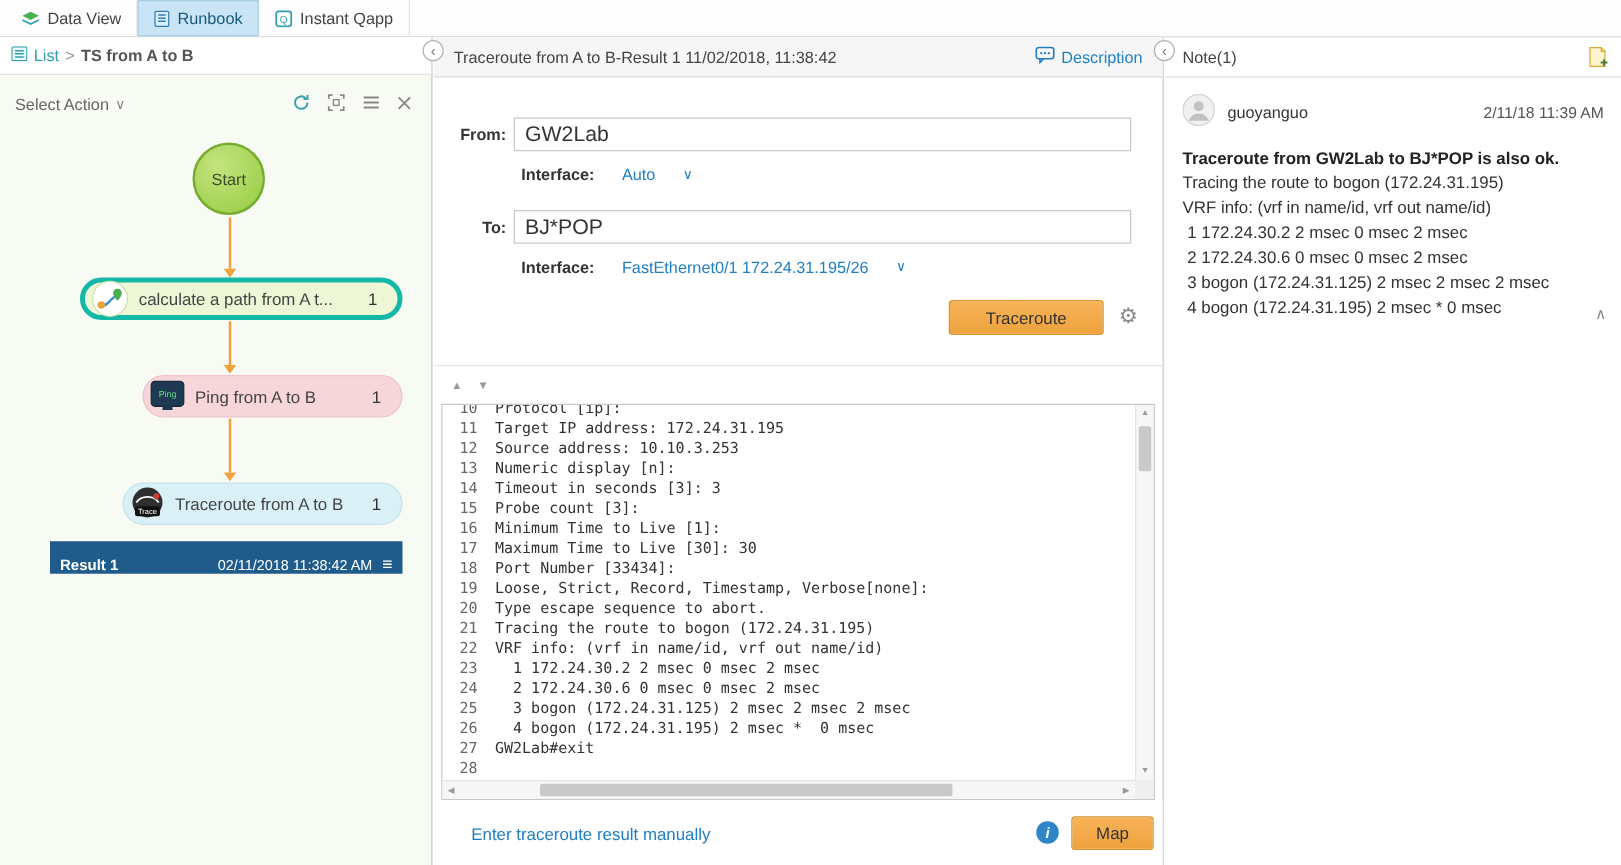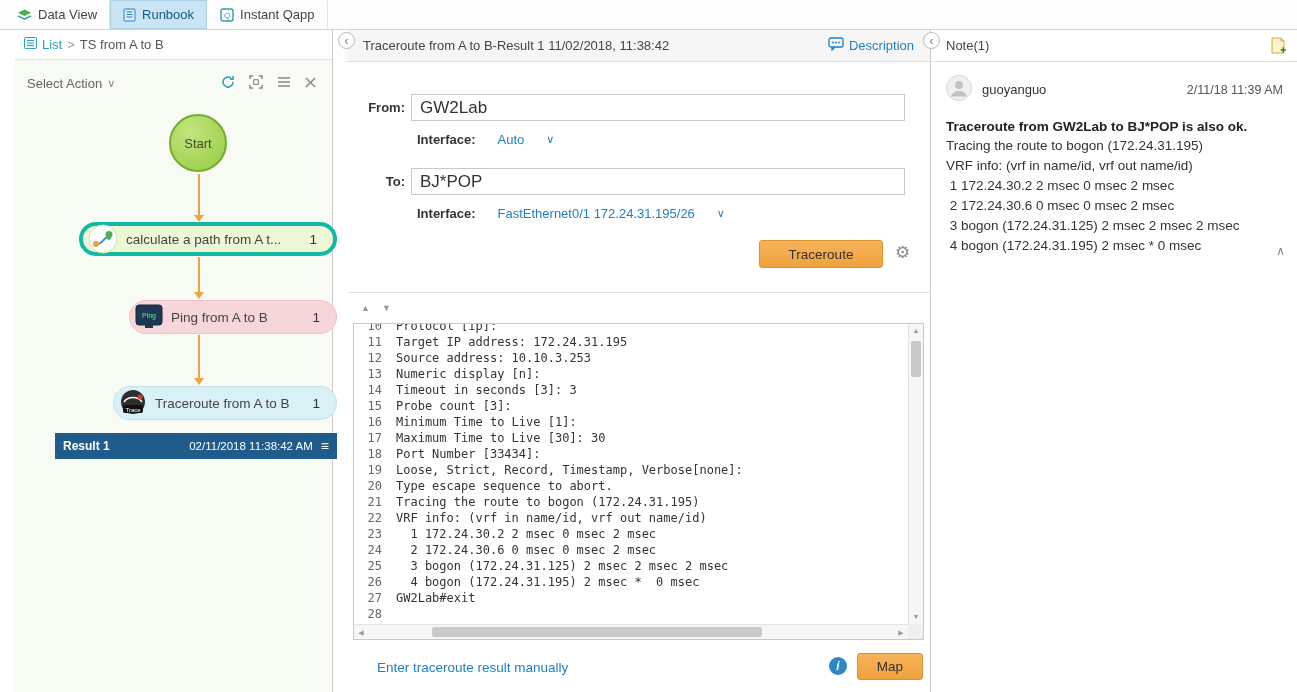--- a/index.html
+++ b/index.html
@@ -9,27 +9,27 @@
 
   
   .topbar { position:absolute; left:0; top:0; right:0; height:30px; background:#fdfdfd;
             border-bottom:1px solid #d5d5d5; display:flex; align-items:stretch; padding-left:4px; }
   .tab { display:flex; align-items:center; gap:6px; padding:0 12px; color:#444;
          border:1px solid transparent; border-right:1px solid #e4e4e4; cursor:default; }
   .tab.active { background:#c9e4f4; color:#18597f; border:1px solid #a8cfe4; }
   .tab svg { display:block; }
 
   
-  .panel-left { position:absolute; left:0; top:30px; width:318px; height:662px;
-                border-right:1px solid #c9c9c9; background:#f8faf4;margin-left:15px; }
+  .panel-left { position:absolute; left:0; top:30px; width:346px; height:662px;
+                border-right:1px solid #c9c9c9; background:#f8faf4; }
   .crumb-row { position:absolute; left:0; top:0; right:0; height:30px; background:#fff;
                border-bottom:1px solid #e3e3e3; display:flex; align-items:center; gap:5px; padding:0 9px; }
   .crumb-root { color:#2f9fae; }
   .crumb-sep { color:#999; }
-  .crumb-cur { color:#555; }
+  .crumb-cur { color:#555;font-weight:bold; }
   .flow { position:absolute; left:0; top:30px; right:0; bottom:0; }
   .sel-action { position:absolute; left:12px; top:16px; color:#666; display:flex; align-items:center; gap:5px; }
   .sel-chev { color:#888; font-size:11px; }
   .flow-tools { position:absolute; right:16px; top:15px; display:flex; gap:14px; align-items:center; }
   .tool-btn { display:flex; align-items:center; cursor:pointer; }
 
   .start-circle { position:absolute; left:154px; top:54px; width:58px; height:58px; border-radius:50%;
                   background:radial-gradient(circle at 35% 30%, #c4e47e, #95cc41);
                   border:2px solid #76ad30; display:flex; align-items:center; justify-content:center;
                   color:#3c4a2a; }
@@ -41,21 +41,21 @@
   .node { position:absolute; height:34px; border-radius:17px; display:flex; align-items:center;
           font-size:13.5px; color:#444; }
   .node .node-icon { margin-left:5px; flex:none; display:flex; }
   .node .node-label { margin-left:8px; white-space:nowrap; overflow:hidden; }
   .node .node-count { position:absolute; right:16px; color:#333; }
   .node1 { left:64px; top:162px; width:258px; background:#edf7d5; border:4px solid #14b8a6; }
   .node2 { left:114px; top:240px; width:208px; background:#f7d6da; border:1px solid #edc3c9; }
   .node3 { left:98px;  top:326px; width:224px; background:#d9f0f7; border:1px solid #c2e3ee; }
 
   .result-bar { position:absolute; left:40px; top:373px; width:282px; height:26px; background:#1f5c8b;
-                color:#fff; display:flex; align-items:center; padding:0 8px; font-size:12px; }
+                color:#fff; display:flex; align-items:flex-end; padding:0 8px; font-size:12px; }
   .result-label { font-weight:bold; }
   .result-time { margin-left:auto; font-size:11.5px; }
   .result-menu { margin-left:8px; font-size:14px; cursor:pointer; }
 
   
   .panel-mid { position:absolute; left:347px; top:30px; width:584px; height:662px; background:#fff;
                border-right:1px solid #c9c9c9; }
   .collapse-btn { position:absolute; left:-9px; top:2px; width:17px; height:17px; border-radius:50%;
                   background:#fff; border:1px solid #b5b5b5; color:#777; display:flex; align-items:center;
                   justify-content:center; font-size:12px; line-height:1; z-index:6; cursor:pointer; }

